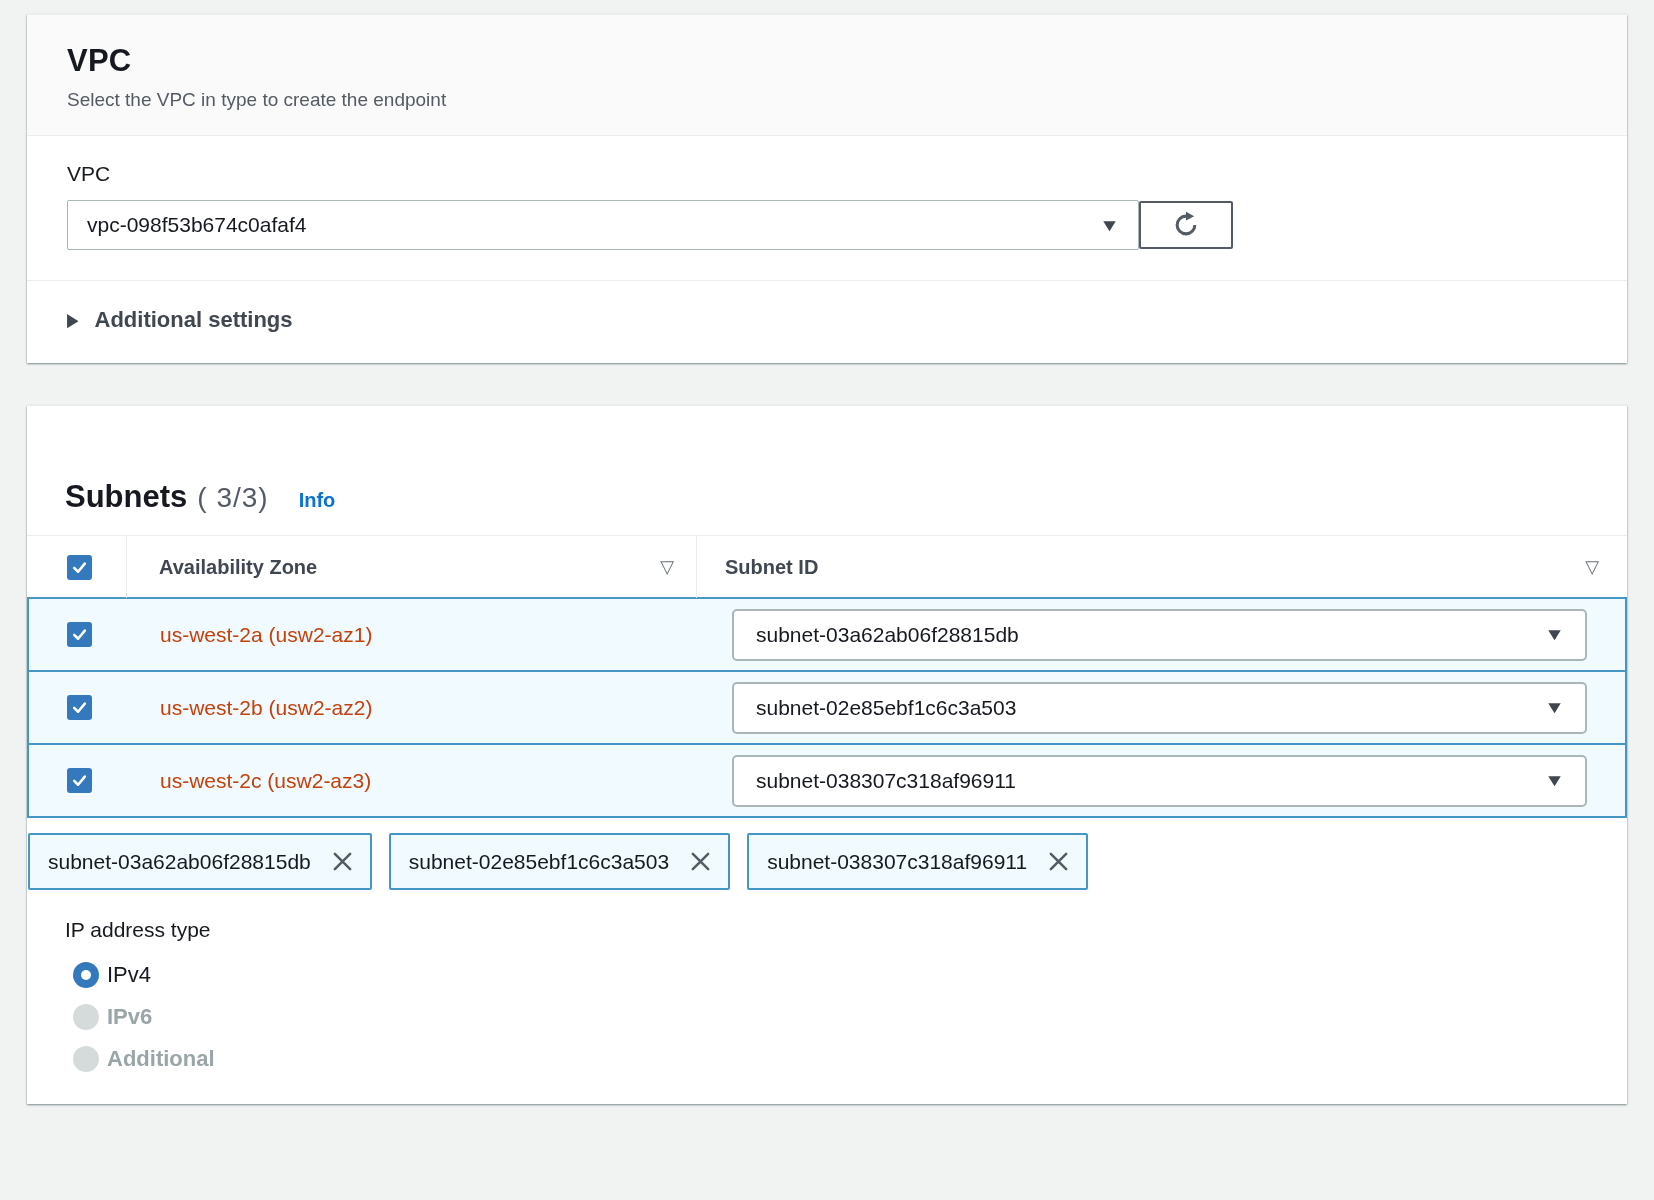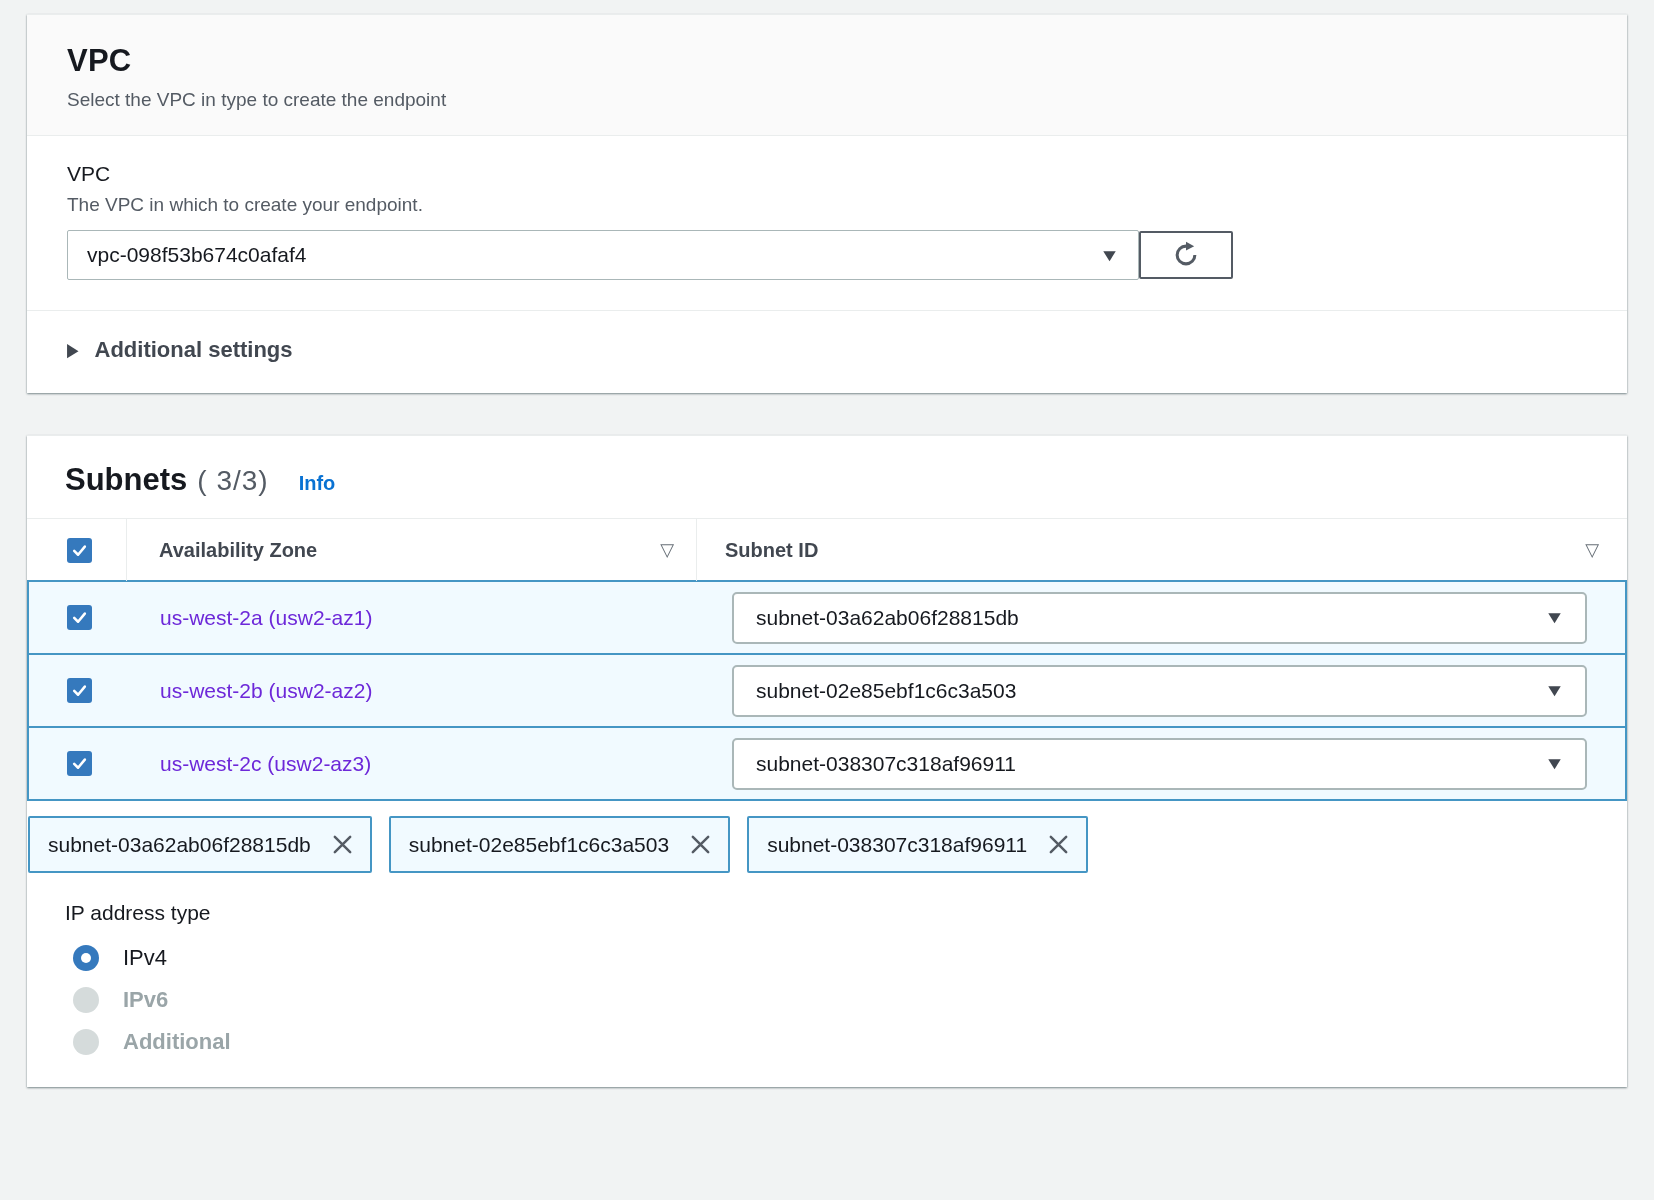--- a/index.html
+++ b/index.html
@@ -56,21 +56,21 @@
 
   .card-footer { padding:26px 40px 30px 40px; border-top:1px solid #eaeded; }
   .expander { display:inline-flex; align-items:center; gap:16px; cursor:pointer; }
   .expander-tri { font-size:15px; color:#414750; transform:scaleY(1.25); }
   .expander-label { font-size:22px; font-weight:700; color:#414750; }
 
   .card-gap { height:42px; }
 
   
   .c2-head { padding:26px 38px 20px 38px; display:flex; align-items:baseline; }
-  .c2-title { font-size:31px; font-weight:700; color:#16191f; }
+  .c2-title { font-size:31px; font-weight:700; color:#16191f;margin-top:47px; }
   .c2-count { font-size:28px; color:#545b64; margin-left:10px; letter-spacing:1px; }
   .info-link { font-size:20px; font-weight:700; color:#0972d3; margin-left:30px; cursor:pointer; text-decoration:none; }
 
   .tbl-header {
     height:64px;
     display:flex; align-items:center;
     border-top:1px solid #eaeded;
     border-bottom:1px solid #eaeded;
     background:#fff;
   }
@@ -90,21 +90,21 @@
 
   .srow {
     height:75px;
     display:flex; align-items:center;
     background:#f1faff;
     border:2px solid #4596c4;
     margin-top:-2px;
   }
   .srow:first-of-type { margin-top:0; }
   .srow .col-check { padding-left:38px; }
-  .srow .r-az { width:570px; padding-left:32px; font-size:21px; color:#6d28d9; }
+  .srow .r-az { width:570px; padding-left:32px; font-size:21px; color:#c2410c; }
   .srow .r-subnet { flex:1; padding:0 38px 0 34px; }
   .row-select {
     width:100%; height:52px;
     background:#fff;
     border:2px solid #aab7b8;
     border-radius:5px;
     display:flex; align-items:center; justify-content:space-between;
     padding:0 22px;
     font-size:21px; color:#16191f;
     cursor:pointer;
@@ -118,42 +118,41 @@
     border-radius:2px;
     padding:0 16px 0 18px;
     height:57px;
     font-size:21px; color:#16191f;
   }
   .token-x { display:flex; align-items:center; justify-content:center; cursor:pointer; background:none; border:none; padding:0; }
 
   .ip-section { padding:28px 26px 0 38px; }
   .ip-label { font-size:21px; color:#16191f; }
   .ip-options { margin-top:20px; padding-left:8px; padding-bottom:32px; }
-  .ip-option { display:flex; align-items:center; gap:24px; margin-top:16px; cursor:pointer; }
+  .ip-option { display:flex; align-items:center; gap:8px; margin-top:16px; cursor:pointer; }
   .ip-option:first-child { margin-top:0; }
   .radio { width:26px; height:26px; border-radius:50%; flex:none; }
   .radio.on { background:#3579bd; display:flex; align-items:center; justify-content:center; }
   .radio.on::after { content:""; width:10px; height:10px; border-radius:50%; background:#fff; }
   .radio.off { background:#d5dbdb; }
   .opt-label { font-size:22px; color:#16191f; }
   .opt-label.disabled { color:#9aa5a8; font-weight:700; }
 </style>
 </head>
 <body>
 
 <div class="page">
 
   <section class="card">
     <div class="card-header">
       <h1 class="card-title">VPC</h1>
       <div class="card-sub">Select the VPC in type to create the endpoint</div>
     </div>
     <div class="card-body">
       <div class="field-label">VPC</div>
-      <div class="field-desc">The VPC in which to create your endpoint.</div>
       <div class="field-row">
         <div class="select">
           <span>vpc-098f53b674c0afaf4</span>
           <span class="caret">▼</span>
         </div>
         <button class="refresh-btn">
           <span style="display:flex;">
             <svg width="28" height="28" viewBox="0 0 24 24">
               <path d="M12 4.4 A 7.6 7.6 0 1 0 19.6 12" fill="none" stroke="#545b64" stroke-width="2.6"></path>
               <polygon points="12,0.6 12,8.2 19,4.4" fill="#545b64"></polygon>

